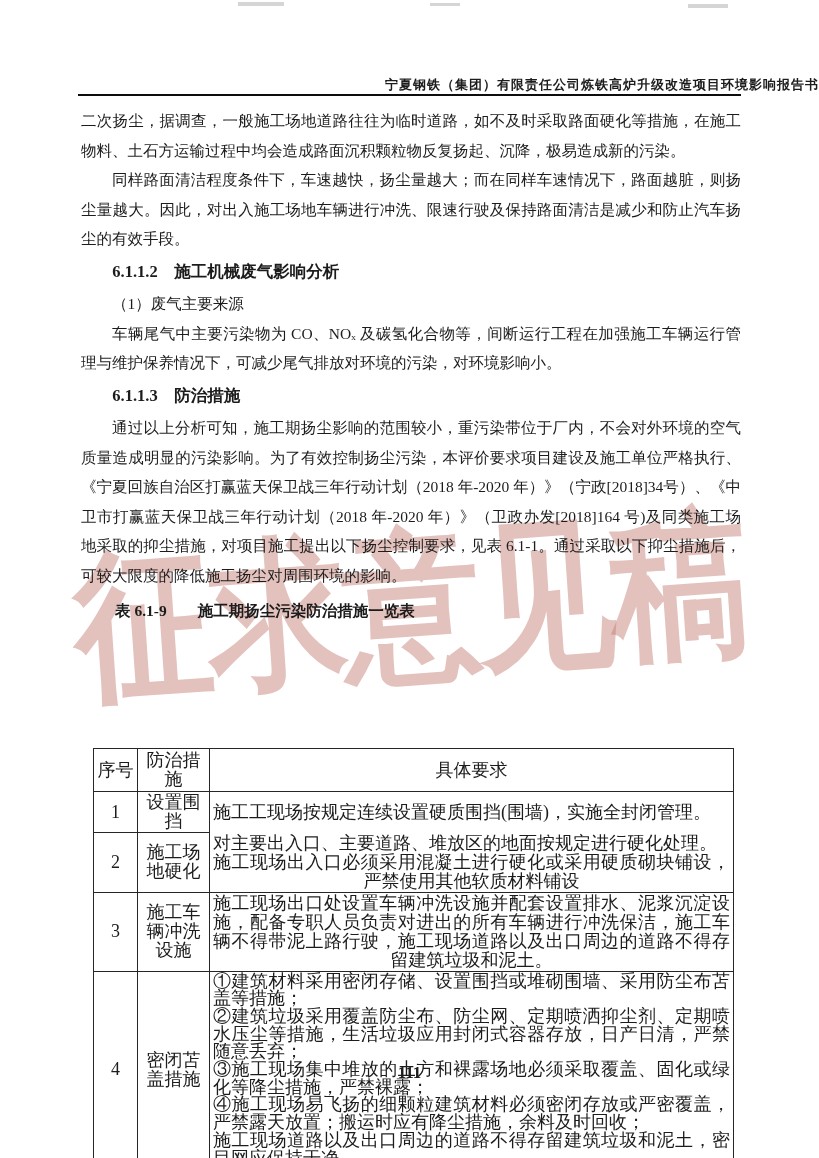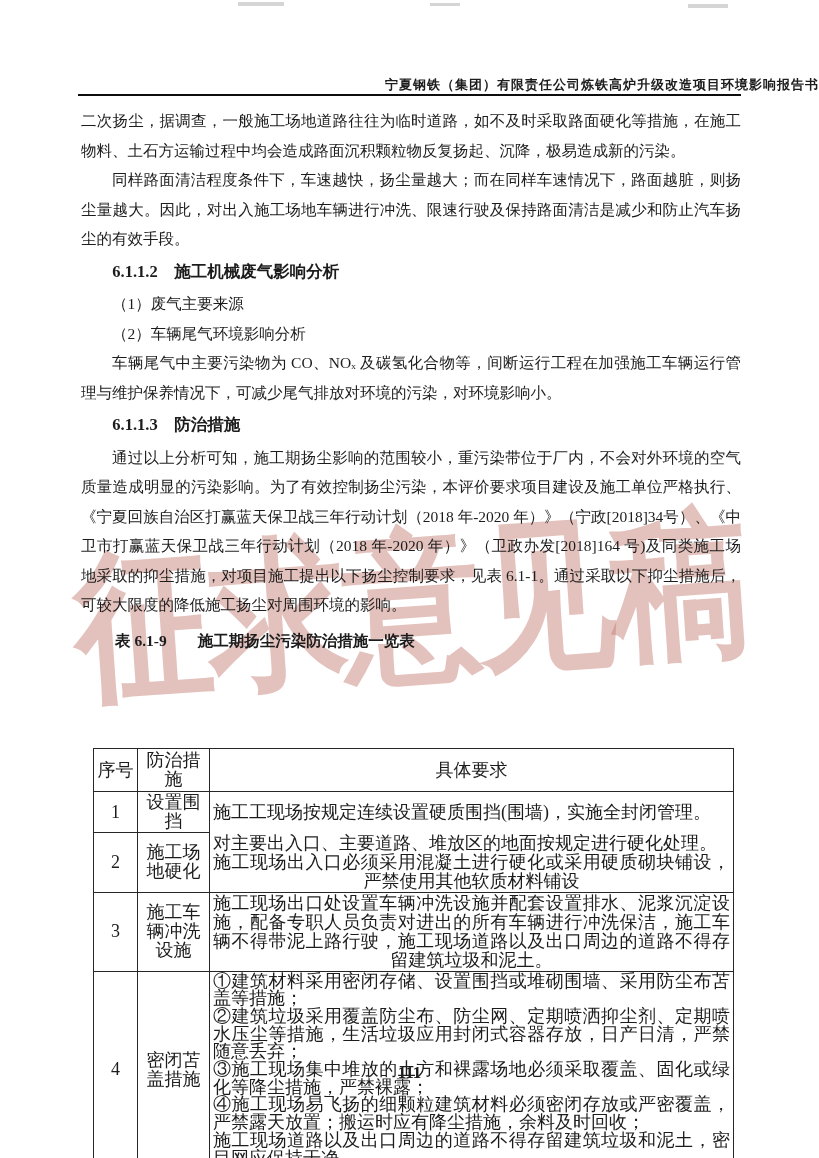--- a/index.html
+++ b/index.html
@@ -115,21 +115,20 @@
   <div class="watermark">征求意见稿</div>
 
   <div class="header-title">宁夏钢铁（集团）有限责任公司炼铁高炉升级改造项目环境影响报告书</div>
   <div class="header-rule"></div>
 
   <div class="content">
     <p>二次扬尘，据调查，一般施工场地道路往往为临时道路，如不及时采取路面硬化等措施，在施工物料、土石方运输过程中均会造成路面沉积颗粒物反复扬起、沉降，极易造成新的污染。</p>
     <p class="indent">同样路面清洁程度条件下，车速越快，扬尘量越大；而在同样车速情况下，路面越脏，则扬尘量越大。因此，对出入施工场地车辆进行冲洗、限速行驶及保持路面清洁是减少和防止汽车扬尘的有效手段。</p>
     <p class="heading">6.1.1.2　施工机械废气影响分析</p>
     <p class="indent">（1）废气主要来源</p>
-    <p class="indent">（2）车辆尾气环境影响分析</p>
     <p class="indent">车辆尾气中主要污染物为 CO、NOₓ 及碳氢化合物等，间断运行工程在加强施工车辆运行管理与维护保养情况下，可减少尾气排放对环境的污染，对环境影响小。</p>
     <p class="heading">6.1.1.3　防治措施</p>
     <p class="indent">通过以上分析可知，施工期扬尘影响的范围较小，重污染带位于厂内，不会对外环境的空气质量造成明显的污染影响。为了有效控制扬尘污染，本评价要求项目建设及施工单位严格执行、《宁夏回族自治区打赢蓝天保卫战三年行动计划（2018 年-2020 年）》（宁政[2018]34号）、《中卫市打赢蓝天保卫战三年行动计划（2018 年-2020 年）》（卫政办发[2018]164 号)及同类施工场地采取的抑尘措施，对项目施工提出以下扬尘控制要求，见表 6.1-1。通过采取以下抑尘措施后，可较大限度的降低施工扬尘对周围环境的影响。</p>
     <p class="caption">表 6.1-9　　施工期扬尘污染防治措施一览表</p>
   </div>
 
   <table class="measures">
     <colgroup>
       <col class="col-no">
       <col class="col-meas">

